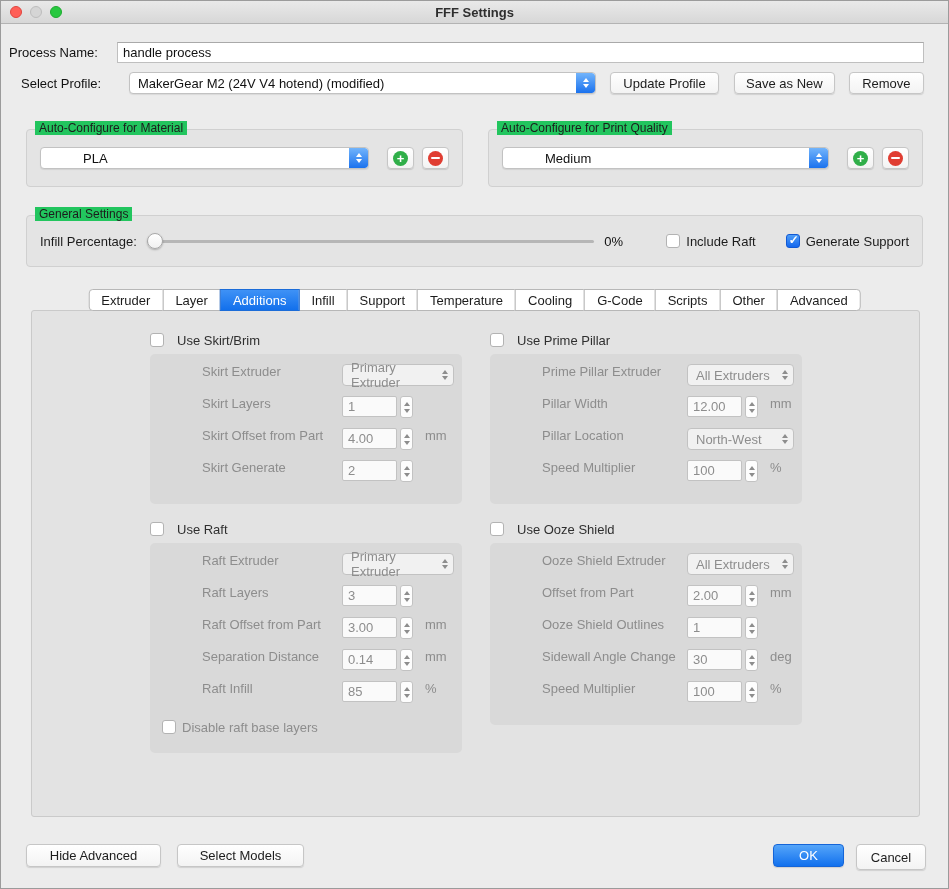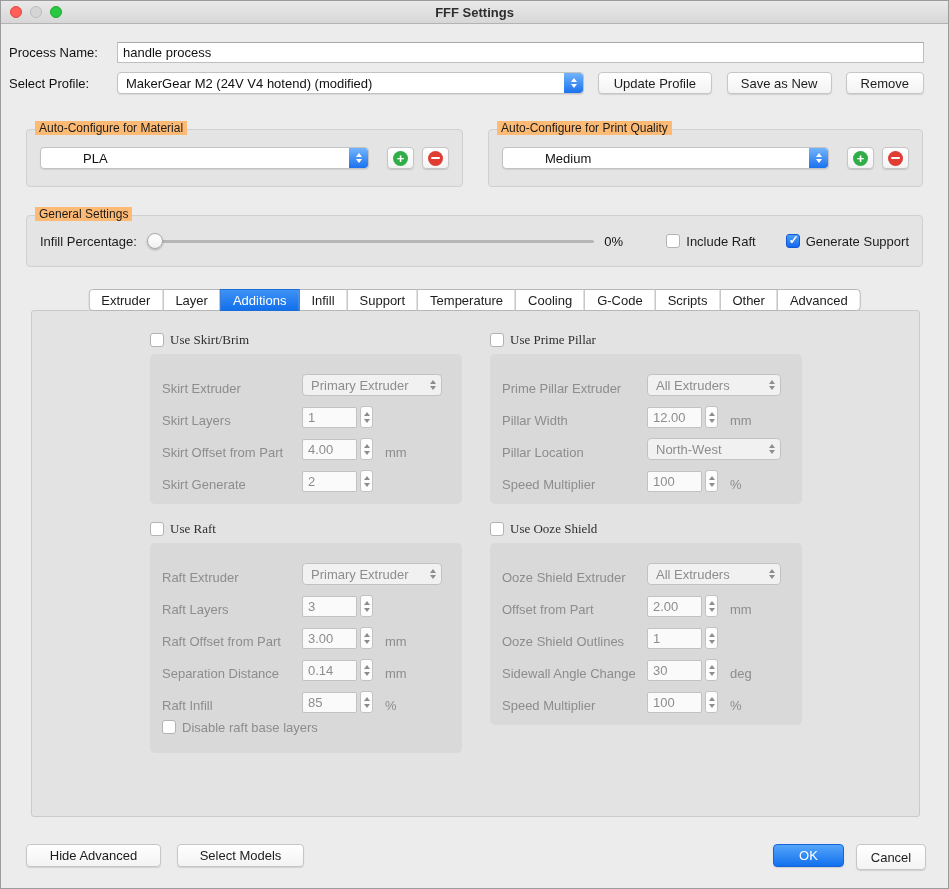--- a/index.html
+++ b/index.html
@@ -13,21 +13,21 @@
     display:flex; align-items:center; justify-content:center; }
   .titlebar .title { font-weight:bold; font-size:13px; color:#2e2e2e; }
   .lights { position:absolute; left:9px; top:5px; display:flex; gap:8px; }
   .light { width:12px; height:12px; border-radius:50%; }
   .light.red { background:#ff5f57; border:1px solid #e0443e; }
   .light.gray { background:#d5d5d5; border:1px solid #bdbdbd; }
   .light.green { background:#28c840; border:1px solid #1dab2f; }
 
   
   .row1 { position:absolute; top:40px; left:8px; right:24px; height:22px; display:flex; align-items:center; }
-  .row2 { position:absolute; top:71px; left:8px; right:24px; height:22px; display:flex; align-items:center;justify-content:center; }
+  .row2 { position:absolute; top:71px; left:20px; right:24px; height:22px; display:flex; align-items:center;justify-content:center; }
   .toplabel { width:108px; flex:none; color:#111; }
   .text-input { flex:1; height:21px; border:1px solid #bfbfbf; border-top-color:#a9a9a9; background:#fff;
     padding:0 5px; font-family:inherit; font-size:13px; color:#111; }
 
   
   .popup { height:22px; background:#fff; border:1px solid #c2c2c2; border-radius:4px;
     display:flex; align-items:center; overflow:hidden; box-shadow:0 1px 1px rgba(0,0,0,.08); }
   .popup-text { flex:1; padding:0 8px; color:#111; white-space:nowrap; overflow:hidden; }
   .popup-btn { width:19px; height:100%; flex:none; background:linear-gradient(#72b4fb,#1b72ee);
     display:flex; flex-direction:column; align-items:center; justify-content:center; gap:2px; border-radius:0 3px 3px 0; }
@@ -37,21 +37,21 @@
 
   .btn { height:22px; background:linear-gradient(#ffffff,#f3f3f3); border:1px solid #c6c6c6;
     border-radius:4px; font-family:inherit; font-size:13px; color:#1c1c1c;
     box-shadow:0 1px 1px rgba(0,0,0,.12); display:inline-flex; align-items:center; justify-content:center; }
   .btn-update { width:116px; margin-left:14px; }
   .btn-savenew { width:107px; margin-left:15px; }
   .btn-remove { width:80px; margin-left:14px; }
 
   
   .gbox { position:absolute; background:#e4e4e4; border:1px solid #d0d0d0; border-radius:4px; }
-  .gbox-title { position:absolute; top:-9px; left:8px; background:#fdba74; padding:0 4px; font-size:12px; color:#1c1c1c; }
+  .gbox-title { position:absolute; top:-9px; left:8px; background:#22c55e; padding:0 4px; font-size:12px; color:#1c1c1c; }
   .gbox-body { display:flex; align-items:center; height:100%; padding:0 13px; }
   .gbox-material { top:128px; left:25px; width:437px; height:58px; }
   .gbox-quality  { top:128px; left:487px; width:435px; height:58px; }
   .gbox-general  { top:214px; left:25px; width:897px; height:52px; }
   .auto-popup { flex:1; margin-right:10px;padding-left:34px; }
   .icon-btn { width:27px; height:22px; flex:none; background:linear-gradient(#ffffff,#f3f3f3);
     border:1px solid #c6c6c6; border-radius:4px; display:flex; align-items:center; justify-content:center;
     box-shadow:0 1px 1px rgba(0,0,0,.12); margin-left:8px; }
   .circle-plus { width:15px; height:15px; border-radius:50%; background:#2fae48; color:#fff;
     display:flex; align-items:center; justify-content:center; font-size:13px; font-weight:bold; line-height:13px; }
@@ -77,25 +77,25 @@
     display:flex; align-items:center; font-size:13px; color:#1c1c1c; white-space:nowrap; }
   .tab:first-child { border-radius:4px 0 0 4px; margin-left:0; }
   .tab:last-child { border-radius:0 4px 4px 0; }
   .tab.active { background:linear-gradient(#3f92f6,#1270ec); border-color:#1b6cd8; color:#fff; position:relative; z-index:1; }
 
   .tab-panel { position:absolute; top:309px; left:30px; width:889px; height:507px;
     background:#e3e3e3; border:1px solid #cacaca; border-radius:3px; }
   .col-left  { position:absolute; left:118px; top:18px; width:312px; }
   .col-right { position:absolute; left:458px; top:18px; width:312px; }
 
-  .group-check { display:flex; align-items:center; gap:6px; height:22px; margin-bottom:3px; color:#2f2f2f;font-family:Liberation Serif, serif; }
+  .group-check { display:flex; align-items:center; gap:13px; height:22px; margin-bottom:3px; color:#2f2f2f; }
   .sub-panel { background:#d9d9d9; border-radius:5px; padding:10px 8px 12px 12px; }
   .group + .group, .group-gap { margin-top:14px; }
 
-  .field-row { display:flex; align-items:flex-end; height:32px; }
+  .field-row { display:flex; align-items:flex-start; height:32px;margin-left:40px; }
   .field-label { flex:none; color:#8d8d8d; }
   .col-left  .field-label { width:140px; }
   .col-right .field-label { width:145px; }
 
   .mini-popup { display:flex; align-items:center; height:22px; background:#f1f1f1; border:1px solid #c2c2c2;
     border-radius:4px; padding:0 5px 0 8px; color:#8d8d8d; }
   .col-left  .mini-popup { width:140px; }
   .col-right .mini-popup { width:134px; }
   .mini-arrows { margin-left:auto; display:flex; flex-direction:column; align-items:center; gap:2px; }
   .tg-up { width:0; height:0; border-left:3px solid transparent; border-right:3px solid transparent; border-bottom:4px solid #8d8d8d; }

